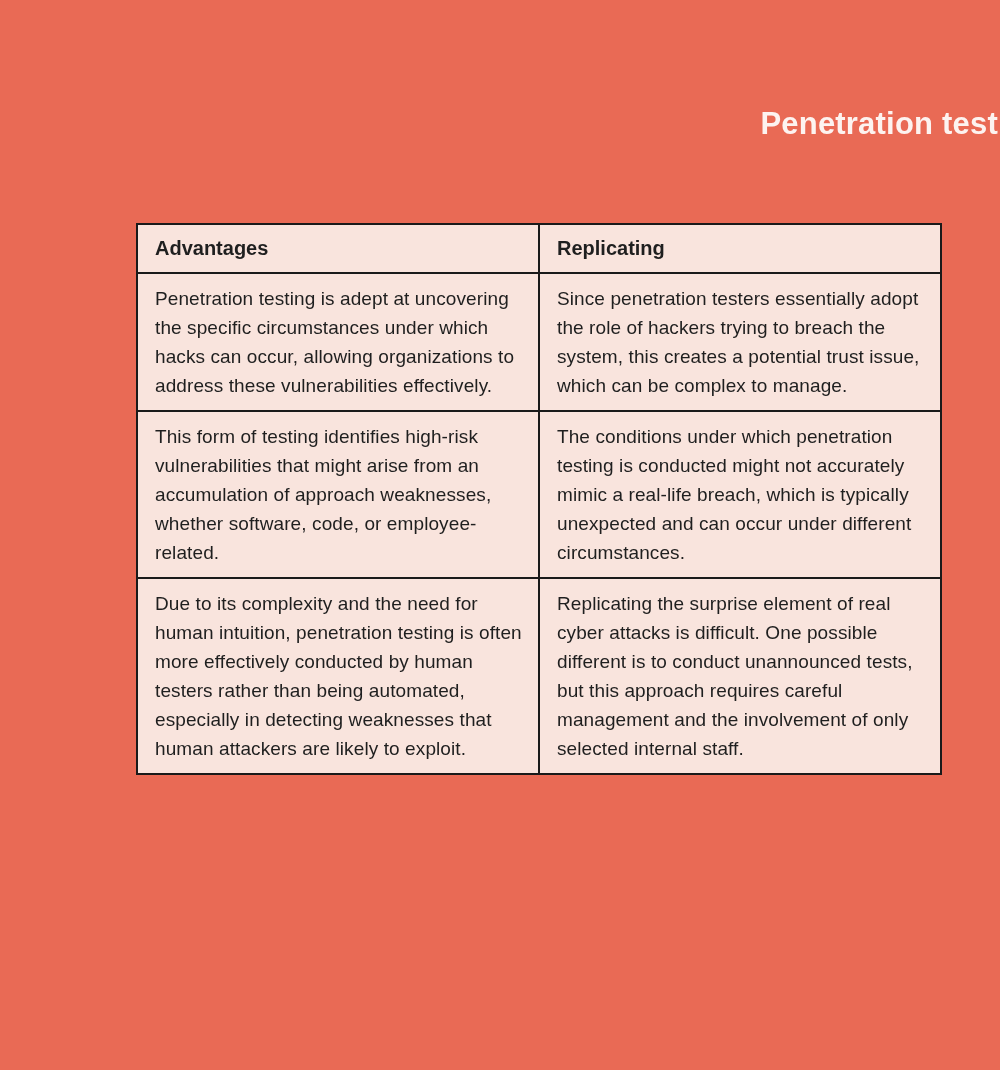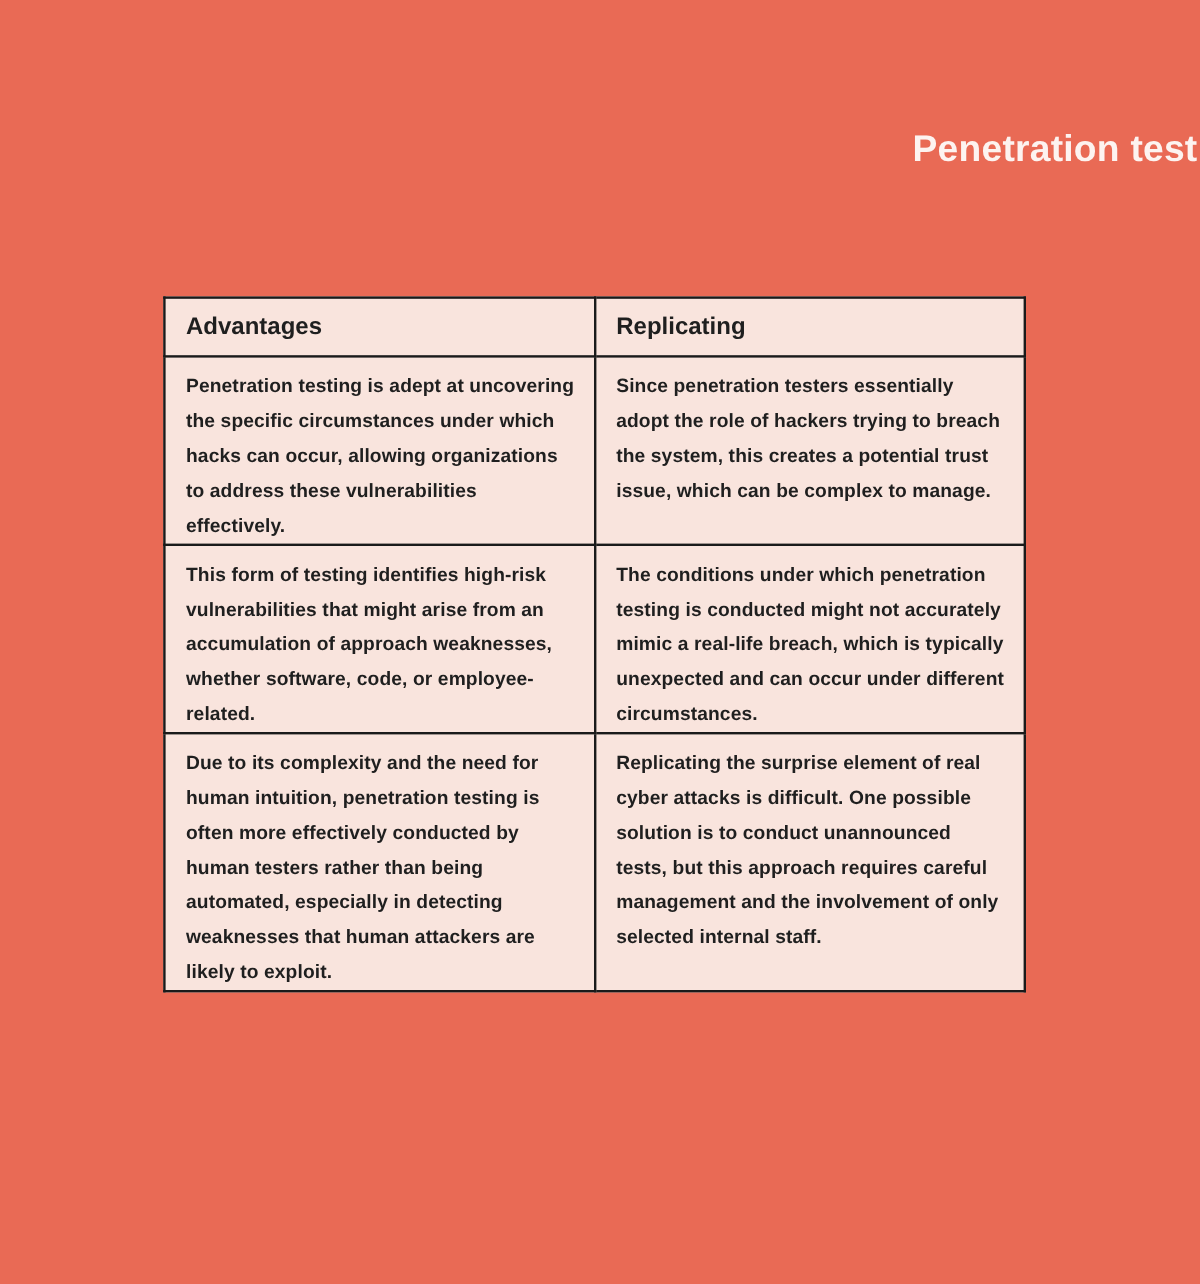--- a/index.html
+++ b/index.html
@@ -24,46 +24,45 @@
     line-height: 38px;
     font-weight: 700;
     color: #fdf3f0;
     letter-spacing: 0.2px;
     padding-left: 45px;
   }
   .comparison-table {
     position: absolute;
     left: 136px;
     top: 223px;
-    width: 719px;
+    width: 806px;
     border-collapse: collapse;
     table-layout: fixed;
     background: #f9e4dd;
-    margin-top: 24px;
   }
   .comparison-table th,
   .comparison-table td {
     border: 2px solid #1a1a1a;
     width: 50%;
     vertical-align: top;
     color: #1f1f1f;
     background: #f9e4dd;
   }
   .comparison-table th {
     font-size: 20px;
     line-height: 24px;
     font-weight: 700;
     text-align: left;
     padding: 11px 16px 12px 17px;
   }
   .comparison-table td {
-    font-size: 16px;
+    font-size: 19px;
     line-height: 29px;
-    font-weight: 700;
-    padding: 10px 16px 0 17px;
+    font-weight: 400;
+    padding: 10px 16px 10px 17px;
     letter-spacing: 0.1px;
   }
 </style>
 </head>
 <body>
 
 <h1 class="page-title">Penetration testing</h1>
 
 <table class="comparison-table">
   <thead>
@@ -76,16 +75,16 @@
     <tr>
       <td>Penetration testing is adept at uncovering the specific circumstances under which hacks can occur, allowing organizations to address these vulnerabilities effectively.</td>
       <td>Since penetration testers essentially adopt the role of hackers trying to breach the system, this creates a potential trust issue, which can be complex to manage.</td>
     </tr>
     <tr>
       <td>This form of testing identifies high-risk vulnerabilities that might arise from an accumulation of approach weaknesses, whether software, code, or employee-related.</td>
       <td>The conditions under which penetration testing is conducted might not accurately mimic a real-life breach, which is typically unexpected and can occur under different circumstances.</td>
     </tr>
     <tr>
       <td>Due to its complexity and the need for human intuition, penetration testing is often more effectively conducted by human testers rather than being automated, especially in detecting weaknesses that human attackers are likely to exploit.</td>
-      <td>Replicating the surprise element of real cyber attacks is difficult. One possible solution is to conduct unannounced tests, but this approach requires careful management and the involvement of only selected internal staff.</td>
+      <td>Replicating the surprise element of real cyber attacks is difficult. One possible different is to conduct unannounced tests, but this approach requires careful management and the involvement of only selected internal staff.</td>
     </tr>
   </tbody>
 </table>
 
 </body></html>

